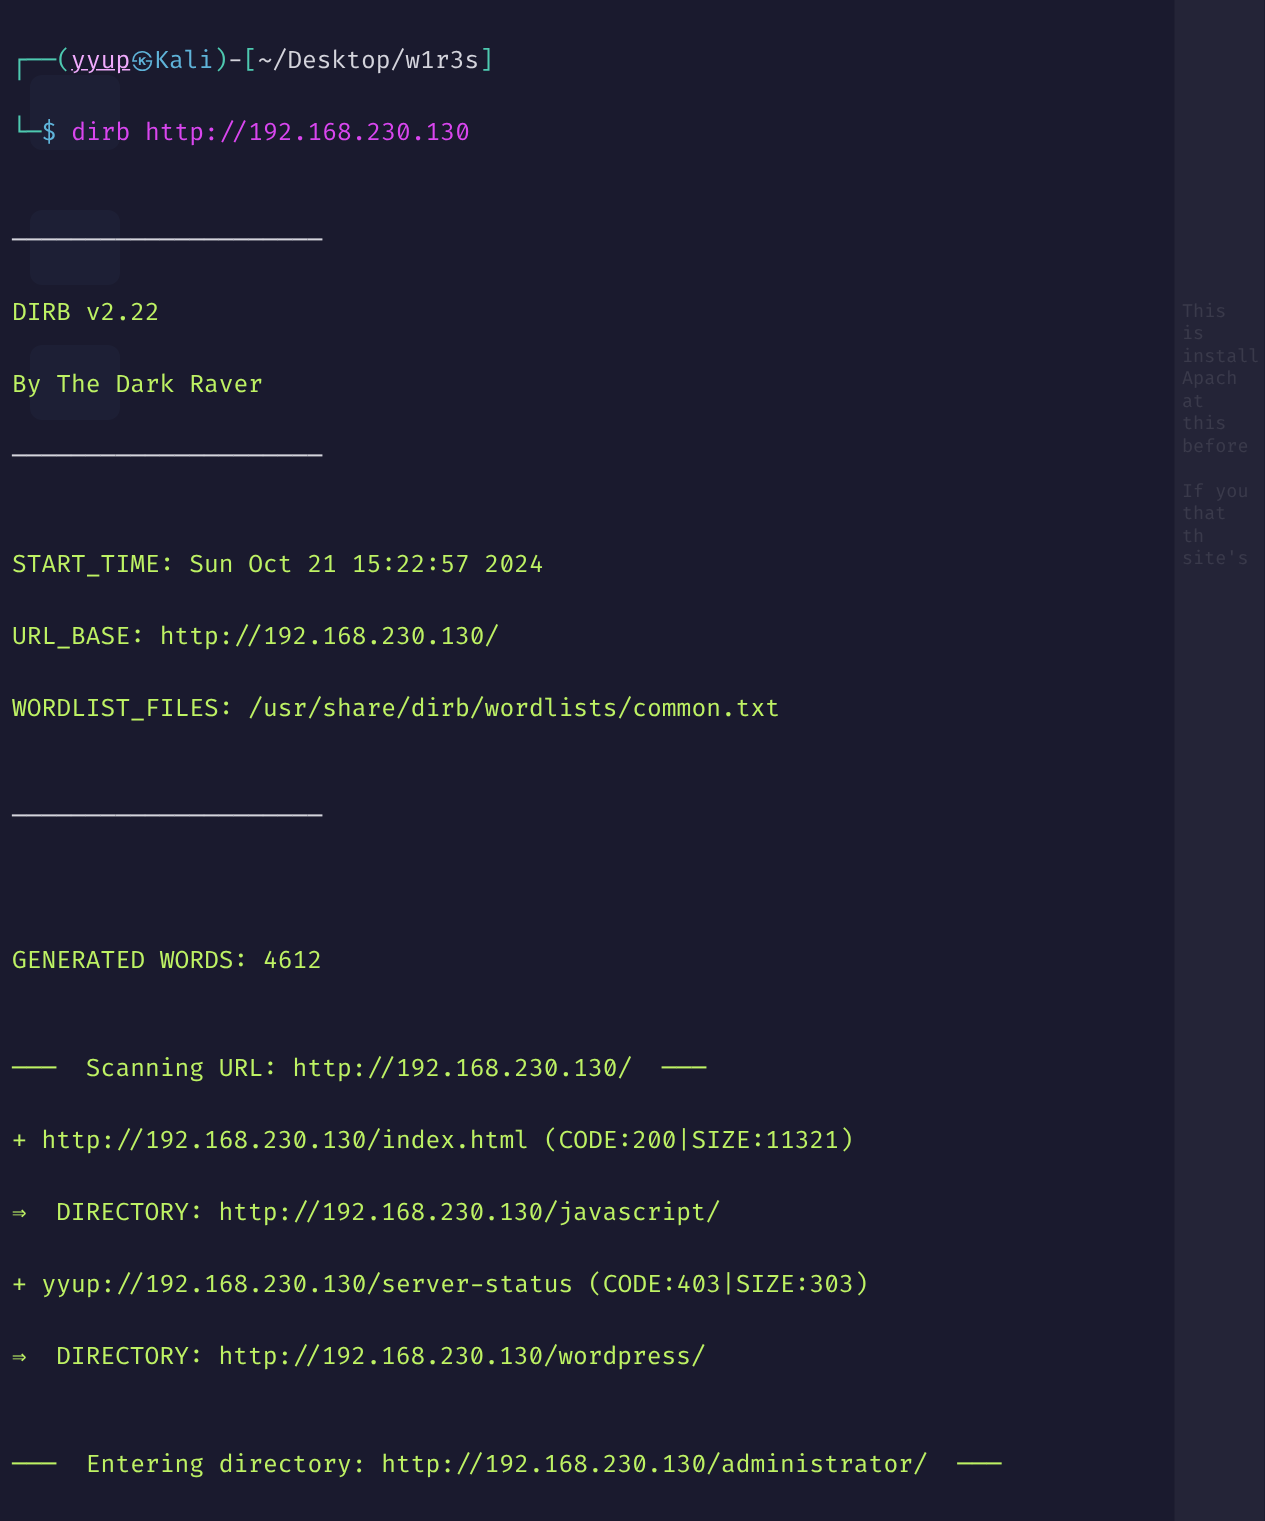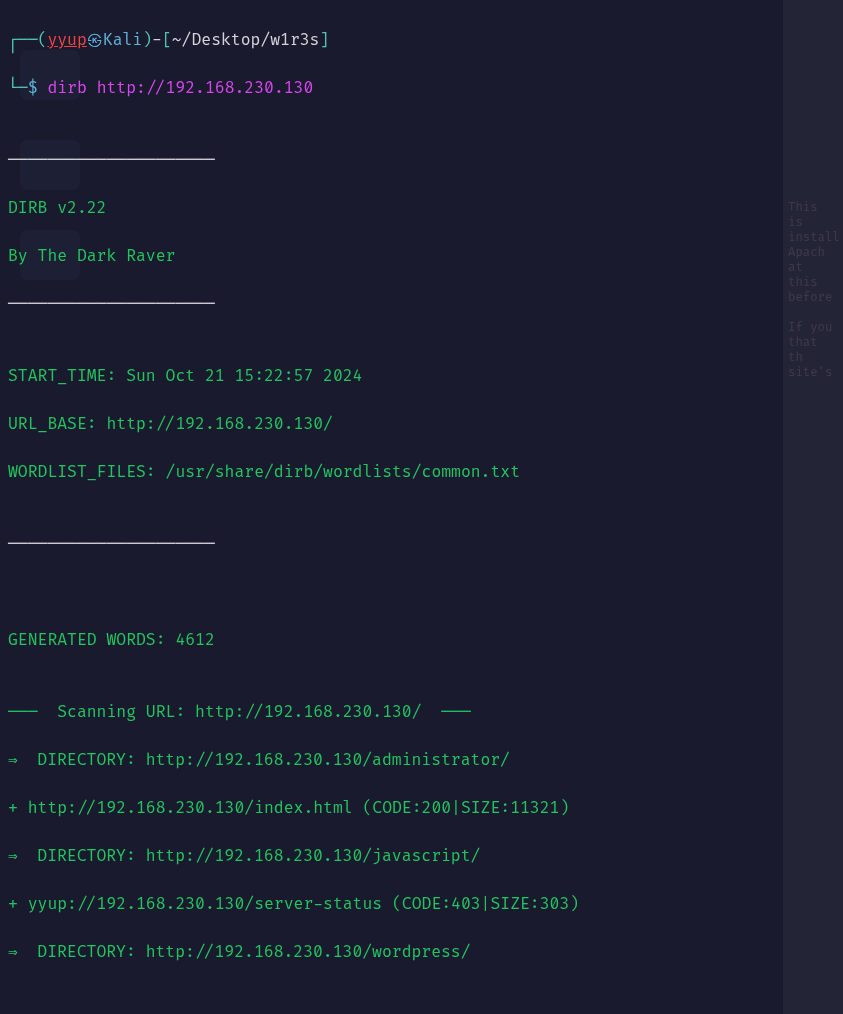--- a/index.html
+++ b/index.html
@@ -15,30 +15,30 @@
     }
     .terminal {
       padding: 4px 8px;
       line-height: 1.5;
       white-space: pre;
       position: relative;
       z-index: 2;
     }
     .prompt-line { display: flex; }
     .paren { color: #4ec9b0; }
-    .user { color: #ef4444; text-decoration: underline; }
+    .user { color: #f0abfc; text-decoration: underline; }
     .at { color: #5fb3d9; }
     .host { color: #5fb3d9; font-weight: normal; }
     .dash { color: #d4d4dc; }
     .bracket { color: #4ec9b0; }
     .path { color: #d4d4dc; font-weight: normal; }
     .prompt-symbol { color: #5fb3d9; }
     .tree-corner { color: #4ec9b0; }
     .cmd { color: #d946ef; }
-    .output-line { color: #22c55e; }
+    .output-line { color: #bef264; }
     .divider { color: #d4d4dc; }
     .bg-panel {
       position: absolute;
       right: 0;
       top: 0;
       width: 60px;
       height: 1014px;
       background: rgba(240,240,240,0.05);
       z-index: 1;
       padding: 200px 5px;
@@ -94,21 +94,20 @@
 <div class="output-line">START_TIME: Sun Oct 21 15:22:57 2024</div>
 <div class="output-line">URL_BASE: http://192.168.230.130/</div>
 <div class="output-line">WORDLIST_FILES: /usr/share/dirb/wordlists/common.txt</div>
 <div class="output-line"></div>
 <div class="output-line divider">─────────────────────</div>
 <div class="output-line"></div>
 <div class="output-line"></div>
 <div class="output-line">GENERATED WORDS: 4612                                                          </div>
 <div class="output-line"></div>
 <div class="output-line">───  Scanning URL: http://192.168.230.130/  ───</div>
-<div class="output-line">⇒  DIRECTORY: http://192.168.230.130/administrator/</div>
 <div class="output-line">+ http://192.168.230.130/index.html (CODE:200|SIZE:11321)</div>
 <div class="output-line">⇒  DIRECTORY: http://192.168.230.130/javascript/</div>
 <div class="output-line">+ yyup://192.168.230.130/server-status (CODE:403|SIZE:303)</div>
 <div class="output-line">⇒  DIRECTORY: http://192.168.230.130/wordpress/</div>
 <div class="output-line"></div>
 <div class="output-line">───  Entering directory: http://192.168.230.130/administrator/  ───</div>
 
 
 
 

